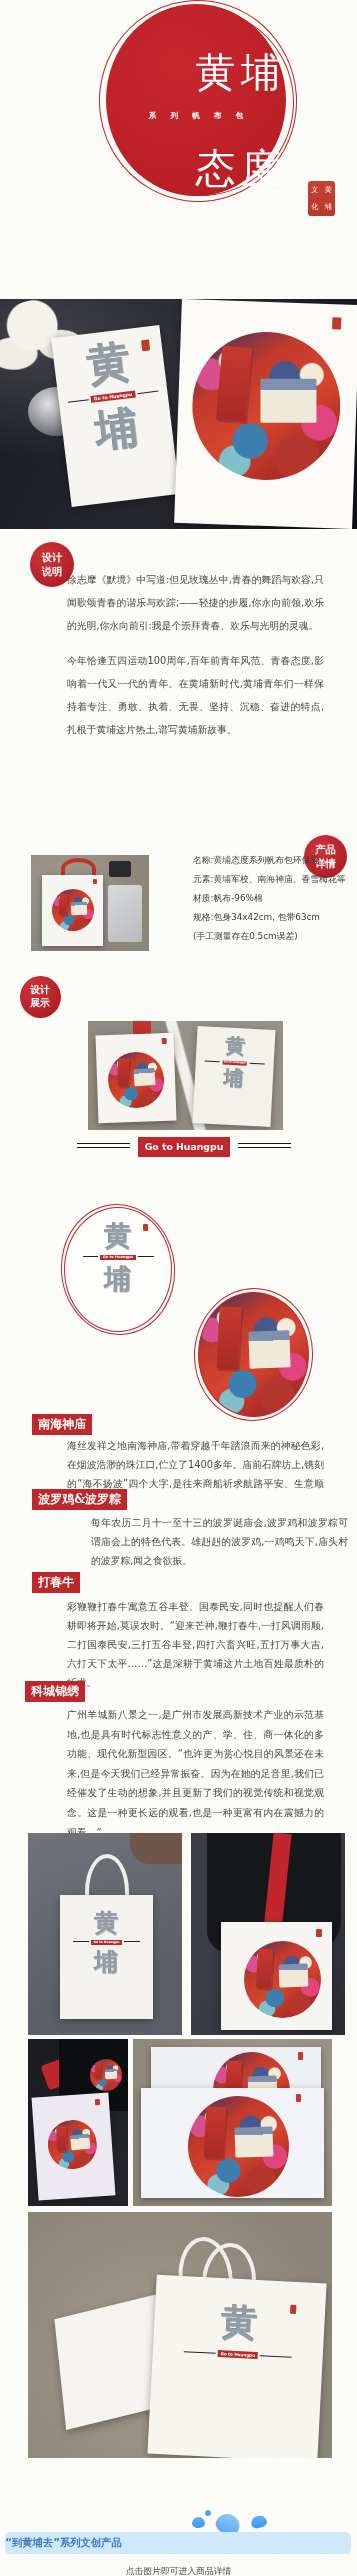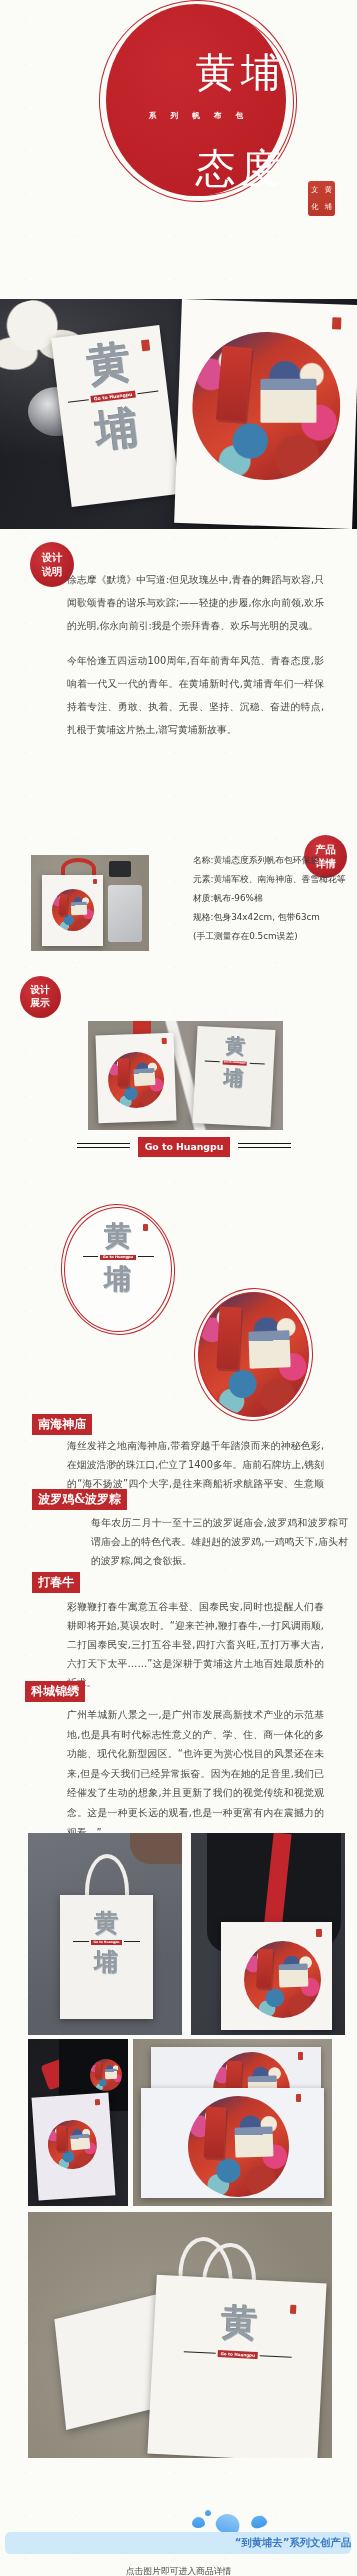--- a/index.html
+++ b/index.html
@@ -52,21 +52,21 @@
     box-shadow:1.5px 2.1px 0 rgba(30,30,60,.25);}
   .gch{font-weight:800;color:#939ba3;text-shadow:0.5px 0.5px 0 #bac2ca,-0.5px -0.5px 0 #798089;line-height:1;}
   .minigo{display:flex;align-items:center;gap:2.1px;}
   .minigo i{flex:1;height:1px;border-top:1px double #222;}
   .minigo b{background:#b62d30;color:#fff;font-weight:700;white-space:nowrap;}
   .mseal{background:#c23a2e;border-radius:1px;}
   .bag{background:#f6f5f1;box-shadow:0 2.1px 7.2px rgba(0,0,0,.35);}
   .handle{border:4.6px solid #efeeea;border-bottom:none;border-radius:60% 60% 0 0/100% 100% 0 0;}
   
   .bluebanner{background:#cfe8fa;border-radius:5.2px;color:#3a78c2;font-weight:700;font-size:10.3px;
-              text-align:right;}
+              text-align:left;}
   .drop{background:linear-gradient(#5fb0f0,#3f97e8);border-radius:52% 48% 55% 45%/60% 60% 40% 40%;}
 </style>
 </head>
 <body>
 
 <div id="page">
 
   <div class="abs ellout" style="left:99px;top:0;width:196px;height:200px;transform:rotate(-4deg);"></div>
   <div class="abs ellout" style="left:109px;top:9.3px;width:183px;height:185px;transform:rotate(3deg);"></div>
   <div class="abs redcirc" style="left:106px;top:4.1px;width:180px;height:192px;">

